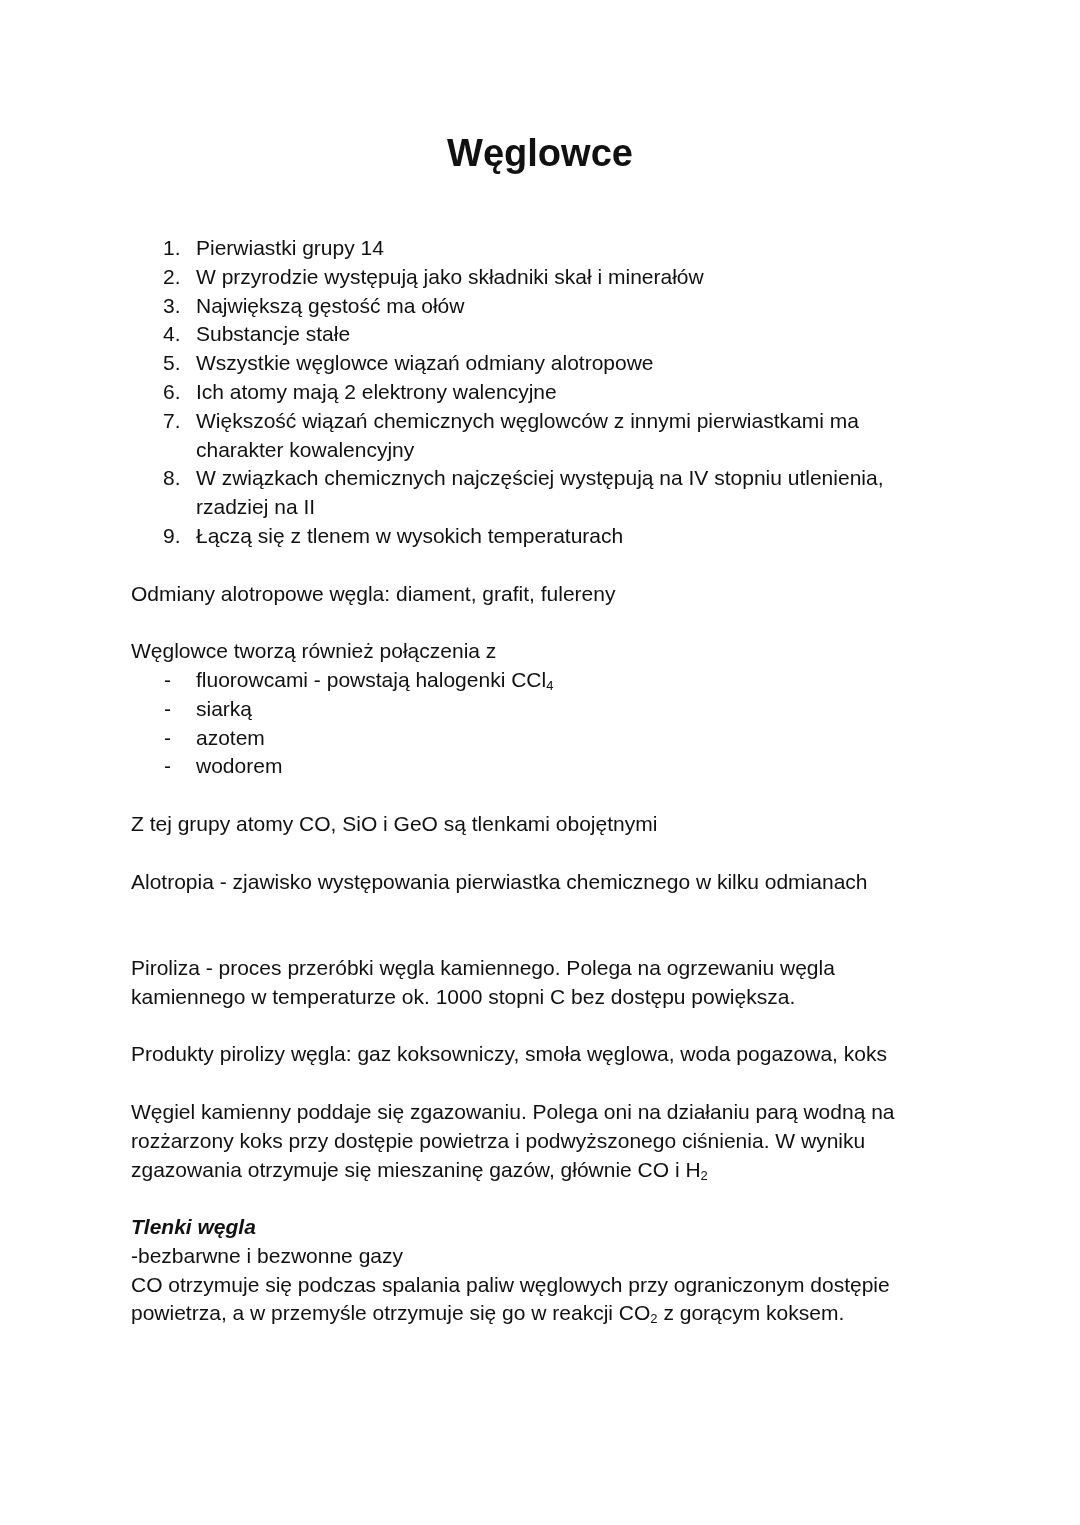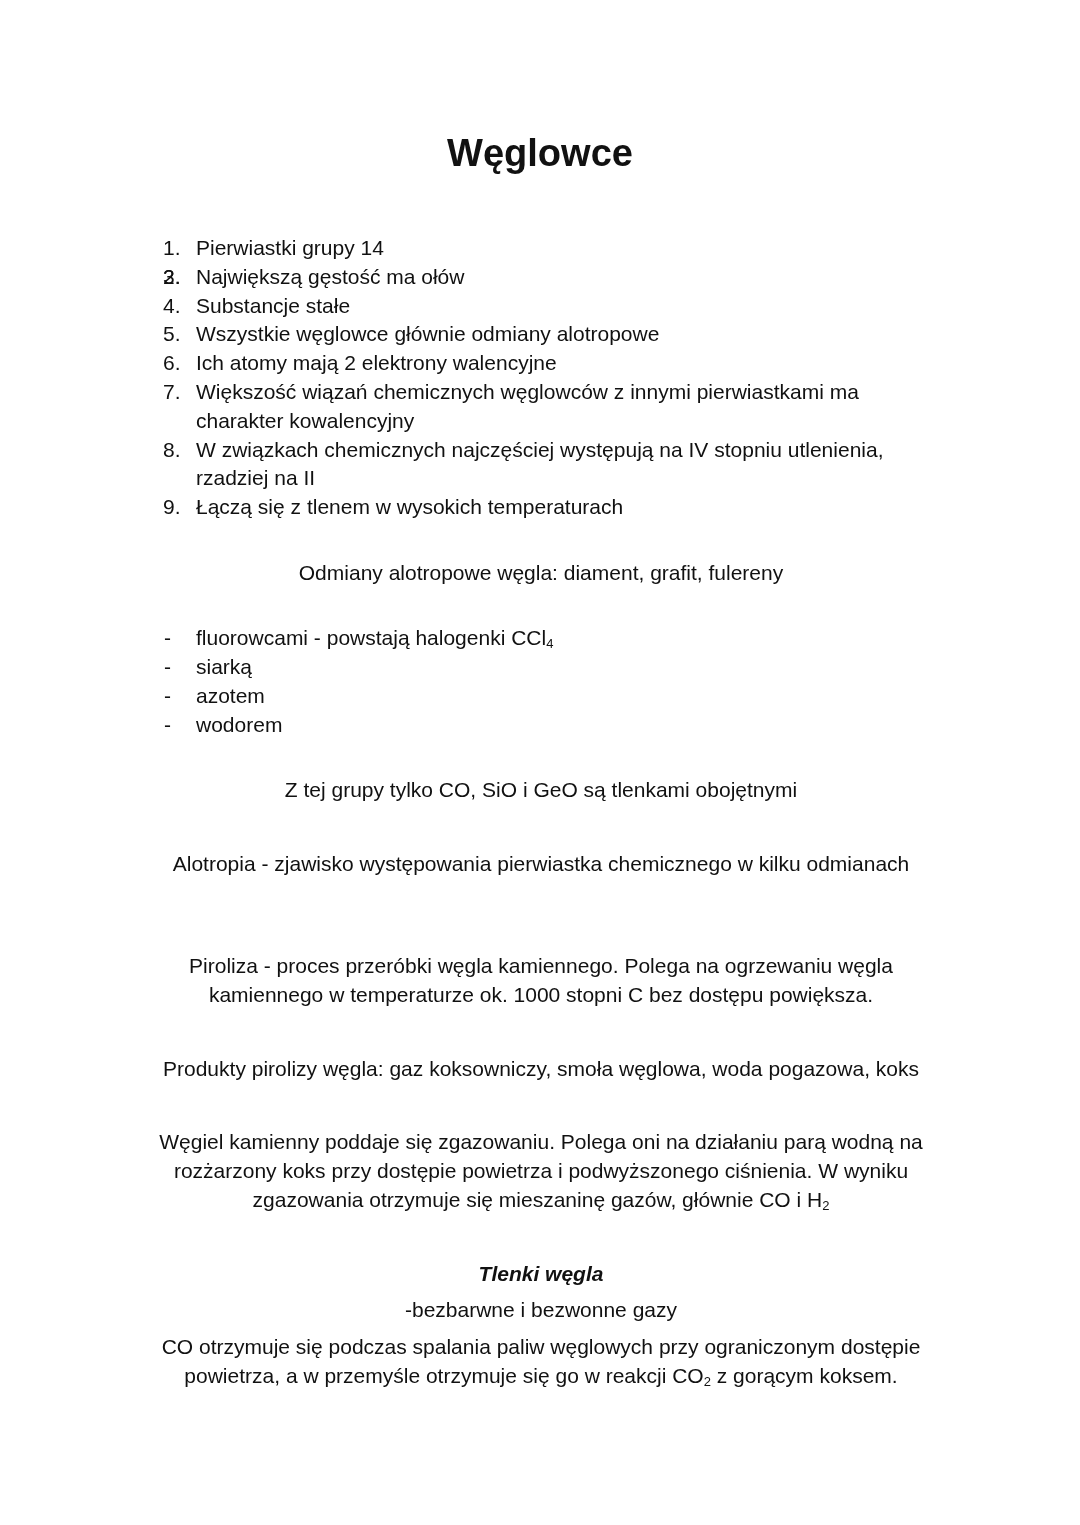--- a/index.html
+++ b/index.html
@@ -48,22 +48,21 @@
     }
     ol.numbered li {
       position: relative;
       padding-left: 65px;
     }
     ol.numbered li .num {
       position: absolute;
       left: 32px;
     }
     p {
-      margin: 8px;
-      text-align: center;
+      margin: 0;
     }
     .gap {
       height: 28.8px;
     }
     ul.dashes {
       margin: 0;
       padding: 0;
       list-style: none;
     }
     ul.dashes li {
@@ -86,43 +85,44 @@
   </style>
 </head>
 <body>
 
 <div class="page">
   <h1 class="title">Węglowce</h1>
 
   <div class="content">
     <ol class="numbered">
       <li><span class="num">1.</span><span>Pierwiastki grupy 14</span></li>
-      <li><span class="num">2.</span></li>
+      <li><span class="num">2.</span><span>W przyrodzie występują jako składniki skał i minerałów</span></li>
       <li><span class="num">3.</span><span>Największą gęstość ma ołów</span></li>
       <li><span class="num">4.</span><span>Substancje stałe</span></li>
-      <li><span class="num">5.</span><span>Wszystkie węglowce głównie odmiany alotropowe</span></li>
+      <li><span class="num">5.</span><span>Wszystkie węglowce wiązań odmiany alotropowe</span></li>
       <li><span class="num">6.</span><span>Ich atomy mają 2 elektrony walencyjne</span></li>
       <li><span class="num">7.</span><span>Większość wiązań chemicznych węglowców z innymi pierwiastkami ma charakter kowalencyjny</span></li>
       <li><span class="num">8.</span><span>W związkach chemicznych najczęściej występują na IV stopniu utlenienia, rzadziej na II</span></li>
       <li><span class="num">9.</span><span>Łączą się z tlenem w wysokich temperaturach</span></li>
     </ol>
 
     <div class="gap"></div>
     <p>Odmiany alotropowe węgla: diament, grafit, fulereny</p>
 
     <div class="gap"></div>
+    <p>Węglowce tworzą również połączenia z</p>
     <ul class="dashes">
       <li><span class="dash">-</span><span>fluorowcami - powstają halogenki CCl</span><sub>4</sub></li>
       <li><span class="dash">-</span><span>siarką</span></li>
       <li><span class="dash">-</span><span>azotem</span></li>
       <li><span class="dash">-</span><span>wodorem</span></li>
     </ul>
 
     <div class="gap"></div>
-    <p>Z tej grupy tylko CO, SiO i GeO są tlenkami obojętnymi</p>
+    <p>Z tej grupy atomy CO, SiO i GeO są tlenkami obojętnymi</p>
 
     <div class="gap"></div>
     <p>Alotropia - zjawisko występowania pierwiastka chemicznego w kilku odmianach</p>
 
     <div class="gap"></div>
 
     <div class="gap"></div>
     <p>Piroliza - proces przeróbki węgla kamiennego. Polega na ogrzewaniu węgla kamiennego w temperaturze ok. 1000 stopni C bez dostępu powiększa.</p>
 
     <div class="gap"></div>

